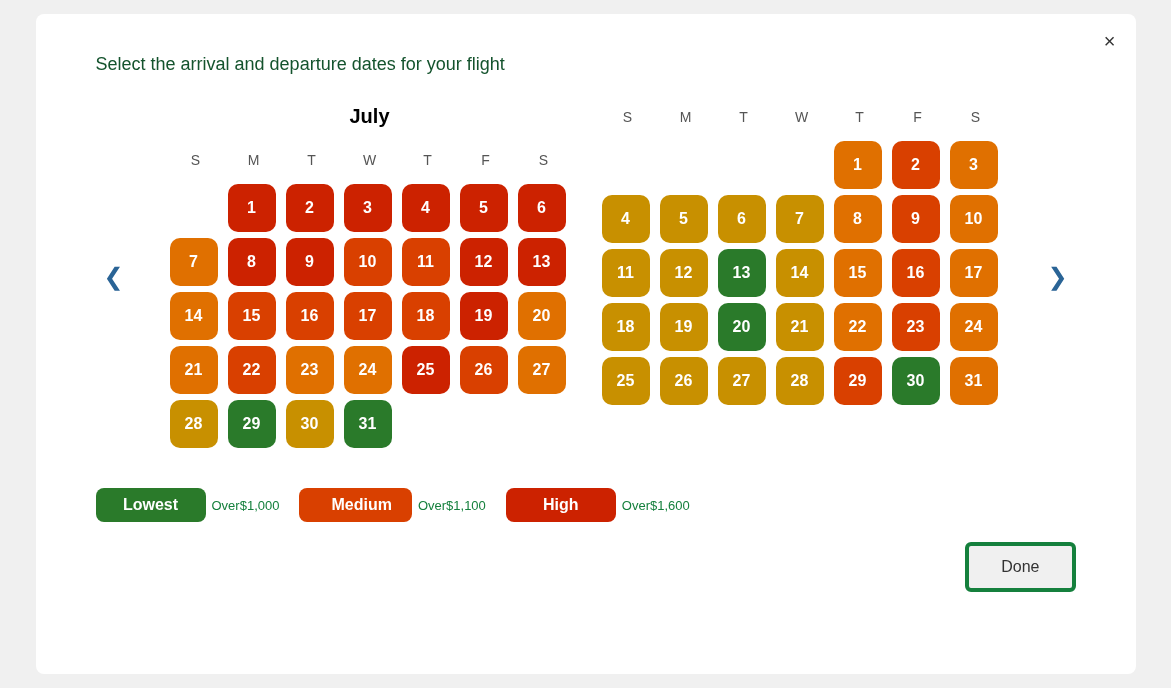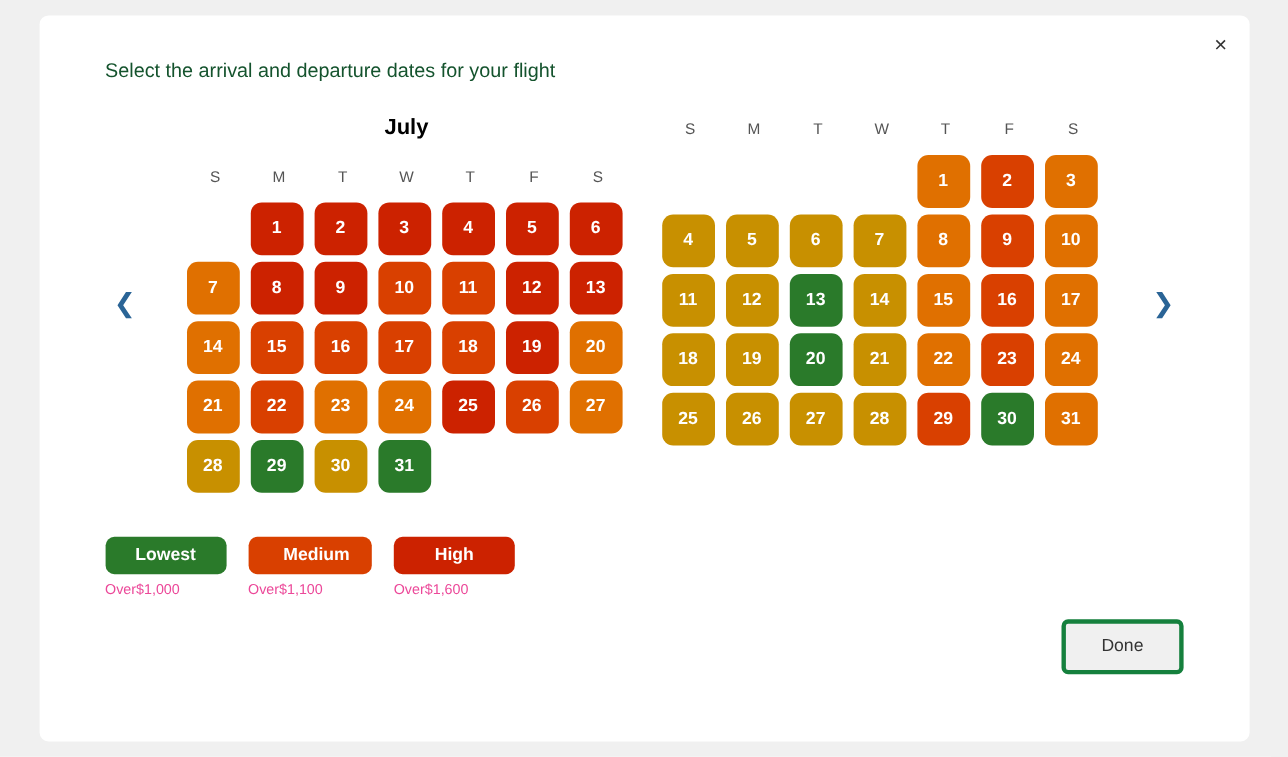--- a/index.html
+++ b/index.html
@@ -97,40 +97,40 @@
     .day-cell.gold { background: #c89000; }
     .day-cell.green { background: #2a7a2a; }
     .legend {
       display: flex;
       gap: 20px;
       margin-top: 40px;
       align-items: flex-start;
     }
     .legend-item {
       display: flex;
-      flex-direction: column;
-      align-items: flex-start;
+      flex-direction: row;
+      align-items: center;
       gap: 6px;
     }
     .legend-badge {
       padding: 8px 20px;
       border-radius: 8px;
       color: #fff;
       font-weight: bold;
       font-size: 16px;
       min-width: 110px;
       text-align: center;
     }
     .legend-badge.green { background: #2a7a2a; }
     .legend-badge.orange { background: #e07000; }
     .legend-badge.orange-red { background: #d94000; padding-left: 32px; }
     .legend-badge.red { background: #cc2200; }
     .legend-sub {
       font-size: 13px;
-      color: #ec4899;
+      color: #15803d;
     }
     .done-btn-wrapper {
       display: flex;
       justify-content: flex-end;
       margin-top: 20px;
     }
     .done-btn {
       background: #f0f0f0;
       border: 4px solid #15803d;
       border-radius: 6px;

